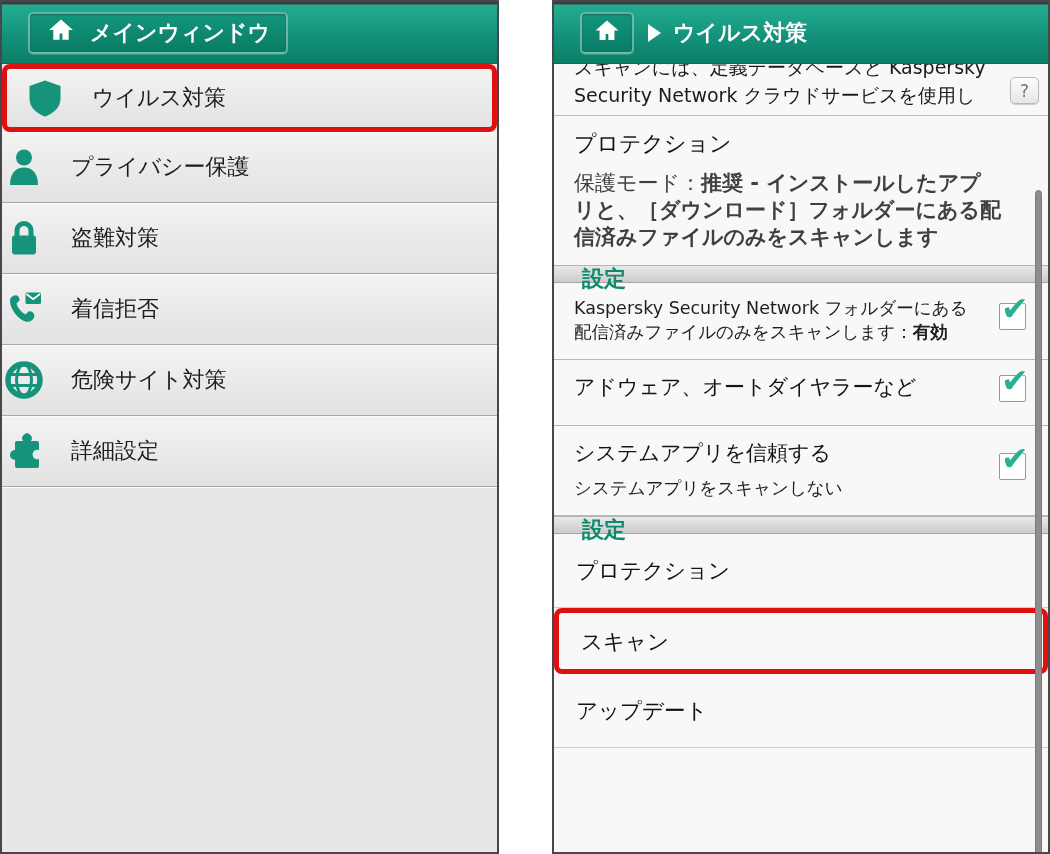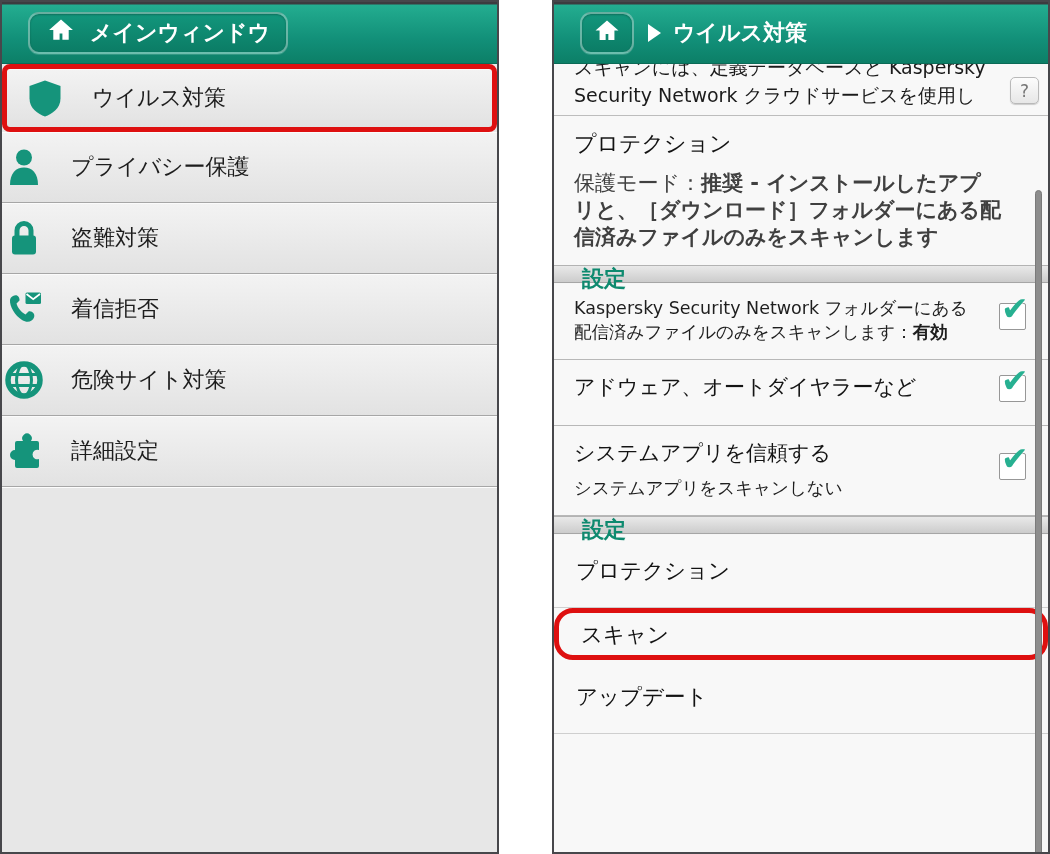--- a/index.html
+++ b/index.html
@@ -7,21 +7,21 @@
     font-family:"DejaVu Sans","Liberation Sans",sans-serif; }
   .panel { position:absolute; top:0; height:854px; border:2px solid #47474b; overflow:hidden; }
   .panel-left  { left:0;   width:499px; background:#e8e8e8; }
   .panel-right { left:552px; width:498px; background:#f8f8f8; }
 
   
   .app-header { position:relative; height:62px;
     background:linear-gradient(180deg,#3c3c40 0px,#3c3c40 2px,#23ad90 3px,#129079 60%,#0c7f67 100%);
     border-bottom:1px solid #0a6a56; display:flex; align-items:center; }
   .hdr-btn { display:flex; align-items:center; gap:14px; height:42px; margin-left:26px;
-    padding:0 16px; border:2px solid rgba(255,255,255,0.38); border-radius:11px;
+    padding:0 16px; border:2px solid rgba(255,255,255,0.38); border-radius:5px;
     background:linear-gradient(180deg,#12967c,#0b7c65);
     box-shadow:inset 0 1px 2px rgba(0,0,0,0.25), 0 1px 0 rgba(255,255,255,0.15);
     color:#fff; font-size:22px; font-weight:bold; cursor:pointer; }
   .hdr-btn.square { padding:0 11px; }
   .hdr-title { color:#fff; font-size:22px; font-weight:bold; margin-left:12px; }
   .crumb-arrow { width:0; height:0; margin-left:14px;
     border-top:9px solid transparent; border-bottom:9px solid transparent;
     border-left:13px solid #ffffff; }
 
   
@@ -59,21 +59,21 @@
   .tg-title { font-size:21px; color:#141414; margin-bottom:9px; }
   .tg-desc  { font-size:17.5px; line-height:24px; color:#1e1e1e; }
   .tg-desc b { font-weight:bold; }
   .checkbox { position:absolute; right:22px; top:50%; margin-top:-18px; width:27px; height:27px;
     background:#fff; border:1px solid #979797; border-radius:2px; cursor:pointer; }
   .checkmark { position:absolute; left:1px; top:-15px; font-size:33px; color:#27b091;
     text-shadow:0 1px 1px rgba(255,255,255,0.8); pointer-events:none; }
 
   .nav-item { height:74px; display:flex; align-items:center; padding-left:22px;
     font-size:21.5px; color:#121212; border-bottom:1px solid #cfcfcf; cursor:pointer; }
-  .nav-item.highlighted { height:52px; border:5px solid #de1010; border-radius:19px; }
+  .nav-item.highlighted { height:66px; border:5px solid #de1010; border-radius:8px; }
 
   .scrollbar-thumb { position:absolute; right:6px; top:188px; width:7px; height:666px;
     background:#8d8d8d; border:1px solid #7a7a7a; border-radius:4px; }
 
   .ic { display:block; }
 </style>
 </head>
 <body>
 
 <div class="panel panel-left">

